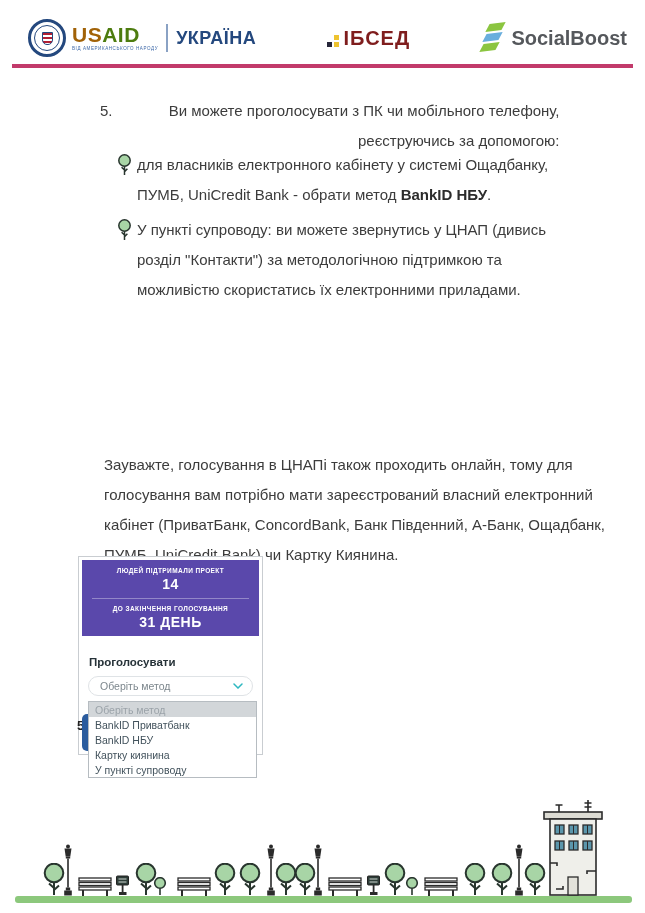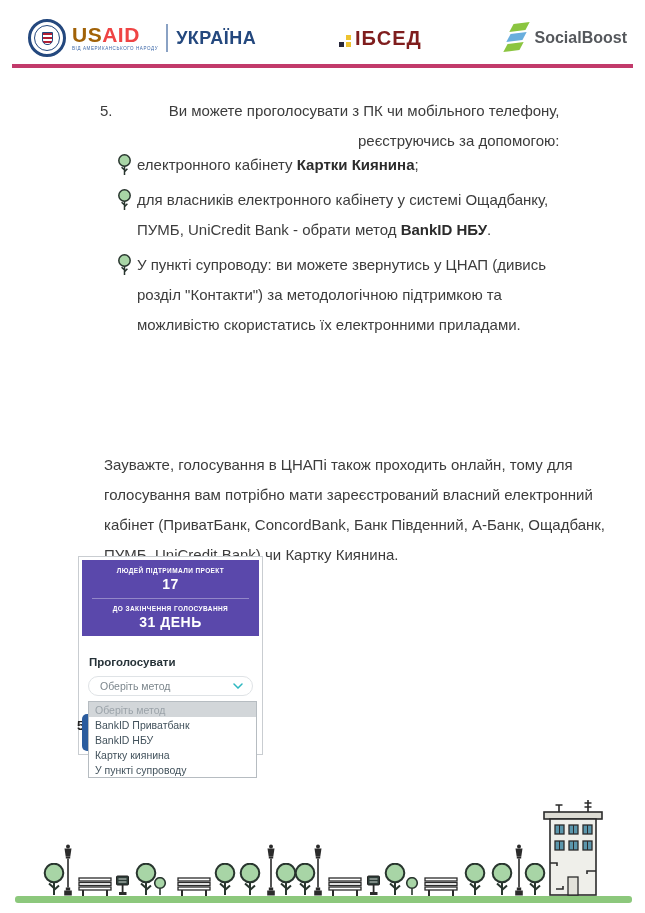--- a/index.html
+++ b/index.html
@@ -15,39 +15,39 @@
   .logo { display:flex; align-items:center; }
 
   .usaid-seal { width:38px; height:38px; border-radius:50%; border:3px solid #24487e;
                 display:flex; align-items:center; justify-content:center; background:#fff; }
   .usaid-seal .inner { width:26px; height:26px; border-radius:50%; border:1px solid #24487e;
                 display:flex; align-items:center; justify-content:center; }
   .usaid-shield { width:11px; height:13px; border:1px solid #24487e; border-radius:0 0 5px 5px;
                 background:repeating-linear-gradient(180deg,#b11f33 0 2px,#fff 2px 4px); }
   .usaid-text { margin-left:6px; display:flex; flex-direction:column; line-height:1; }
   .usaid-word { font-size:21px; font-weight:bold; letter-spacing:0.5px; }
-  .usaid-word .us { color:#a16207; } .usaid-word .aid { color:#ef4444; }
+  .usaid-word .us { color:#a16207; } .usaid-word .aid { color:#4d7c0f; }
   .usaid-tag { font-size:4.5px; color:#3c67a8; letter-spacing:0.6px; margin-top:2px; }
   .usaid-div { width:2px; height:28px; background:#8aa2c4; margin:0 8px; }
   .usaid-country { font-size:18px; font-weight:bold; color:#24487e; letter-spacing:0.5px; }
 
   .ibsed { display:flex; align-items:flex-end; }
   .ibsed-dots { display:flex; align-items:flex-end; margin-right:3px; }
   .ibsed-dots .c1 { display:flex; flex-direction:column; }
   .dot { width:5px; height:5px; margin:1px; }
   .dot.dark { background:#26263a; } .dot.yellow { background:#eec32f; }
   .ibsed-word { font-size:20px; font-weight:800; color:#7f1d1d; letter-spacing:1px; line-height:1; }
 
   .sb { display:flex; align-items:center; }
   .sb-icon { width:26px; height:32px; position:relative; margin-right:5px; }
   .sb-bar { position:absolute; width:15px; height:8px; transform:skewX(-28deg) skewY(-8deg); }
   .sb-b1 { top:1px; left:8px; background:#8bc540; }
   .sb-b2 { top:11px; left:5px; background:#69aedd; }
   .sb-b3 { top:21px; left:2px; background:#8bc540; }
-  .sb-word { font-size:16px; font-weight:600; color:#55585c; }
+  .sb-word { font-size:20px; font-weight:600; color:#55585c; }
 
   .rule { position:absolute; top:64px; left:12px; right:12px; height:4px; background:#c23a6b; }
 
   
   .item5 { position:absolute; top:96px; left:100px; width:468px; display:flex; }
   .item5 .num { font-size:15px; line-height:30px; margin-right:7px; flex-shrink:0; }
   .item5 .txt { font-size:15px; line-height:30px; width:440px;text-align:right; }
 
   .bullets { position:absolute; top:150px; left:117px; width:452px; }
   .bullet { display:flex; margin-bottom:5px; }
@@ -135,44 +135,37 @@
     <span class="num">5.</span>
     <span class="txt">Ви можете проголосувати з ПК чи мобільного телефону, реєструючись за допомогою:</span>
   </div>
 
   <div class="bullets">
     <div class="bullet">
       <svg width="15" height="23" viewBox="0 0 15 23">
         <circle cx="7.5" cy="6.5" r="5.7" fill="#a8d5a6" stroke="#28352e" stroke-width="1.5"></circle>
         <path d="M7.5 12.3 V21 M7.5 16 L4.6 13.2 M7.5 17.6 L10.4 14.8" stroke="#28352e" stroke-width="1.5" fill="none"></path>
       </svg>
-      <p><span>електронного кабінету </span><span class="bold-seg">Картки Киянина</span><span>;</span></p>
+      <p><span>для власників електронного кабінету у системі Ощадбанку, ПУМБ, UniCredit Bank - обрати метод </span><span class="bold-seg">BankID НБУ</span><span>.</span></p>
     </div>
     <div class="bullet">
       <svg width="15" height="23" viewBox="0 0 15 23">
         <circle cx="7.5" cy="6.5" r="5.7" fill="#a8d5a6" stroke="#28352e" stroke-width="1.5"></circle>
         <path d="M7.5 12.3 V21 M7.5 16 L4.6 13.2 M7.5 17.6 L10.4 14.8" stroke="#28352e" stroke-width="1.5" fill="none"></path>
       </svg>
-      <p><span>для власників електронного кабінету у системі Ощадбанку, ПУМБ, UniCredit Bank - обрати метод </span><span class="bold-seg">BankID НБУ</span><span>.</span></p>
-    </div>
-    <div class="bullet">
-      <svg width="15" height="23" viewBox="0 0 15 23">
-        <circle cx="7.5" cy="6.5" r="5.7" fill="#a8d5a6" stroke="#28352e" stroke-width="1.5"></circle>
-        <path d="M7.5 12.3 V21 M7.5 16 L4.6 13.2 M7.5 17.6 L10.4 14.8" stroke="#28352e" stroke-width="1.5" fill="none"></path>
-      </svg>
       <p><span>У пункті супроводу: ви можете звернутись у ЦНАП (дивись розділ "Контакти") за методологічною підтримкою та можливістю скористатись їх електронними приладами.</span><span class="bold-seg"></span><span></span></p>
     </div>
   </div>
 
   <div class="note">Зауважте, голосування в ЦНАПі також проходить онлайн, тому для голосування вам потрібно мати зареєстрований власний електронний кабінет (ПриватБанк, ConcordBank, Банк Південний, А-Банк, Ощадбанк, ПУМБ, UniCredit Bank) чи Картку Киянина.</div>
 
   <div class="widget">
     <div class="purple">
       <div class="p-label">ЛЮДЕЙ ПІДТРИМАЛИ ПРОЕКТ</div>
-      <div class="p-value">17</div>
+      <div class="p-value">14</div>
       <div class="p-div"></div>
       <div class="p-label">ДО ЗАКІНЧЕННЯ ГОЛОСУВАННЯ</div>
       <div class="p-value">31 ДЕНЬ</div>
     </div>
     <div class="vote-h">Проголосувати</div>
     <div class="select">
       <span>Оберіть метод</span>
       <svg width="10" height="6" viewBox="0 0 10 6">
         <path d="M1 1 L5 5 L9 1" stroke="#2eb8c0" stroke-width="1.5" fill="none" stroke-linecap="round"></path>
       </svg>

